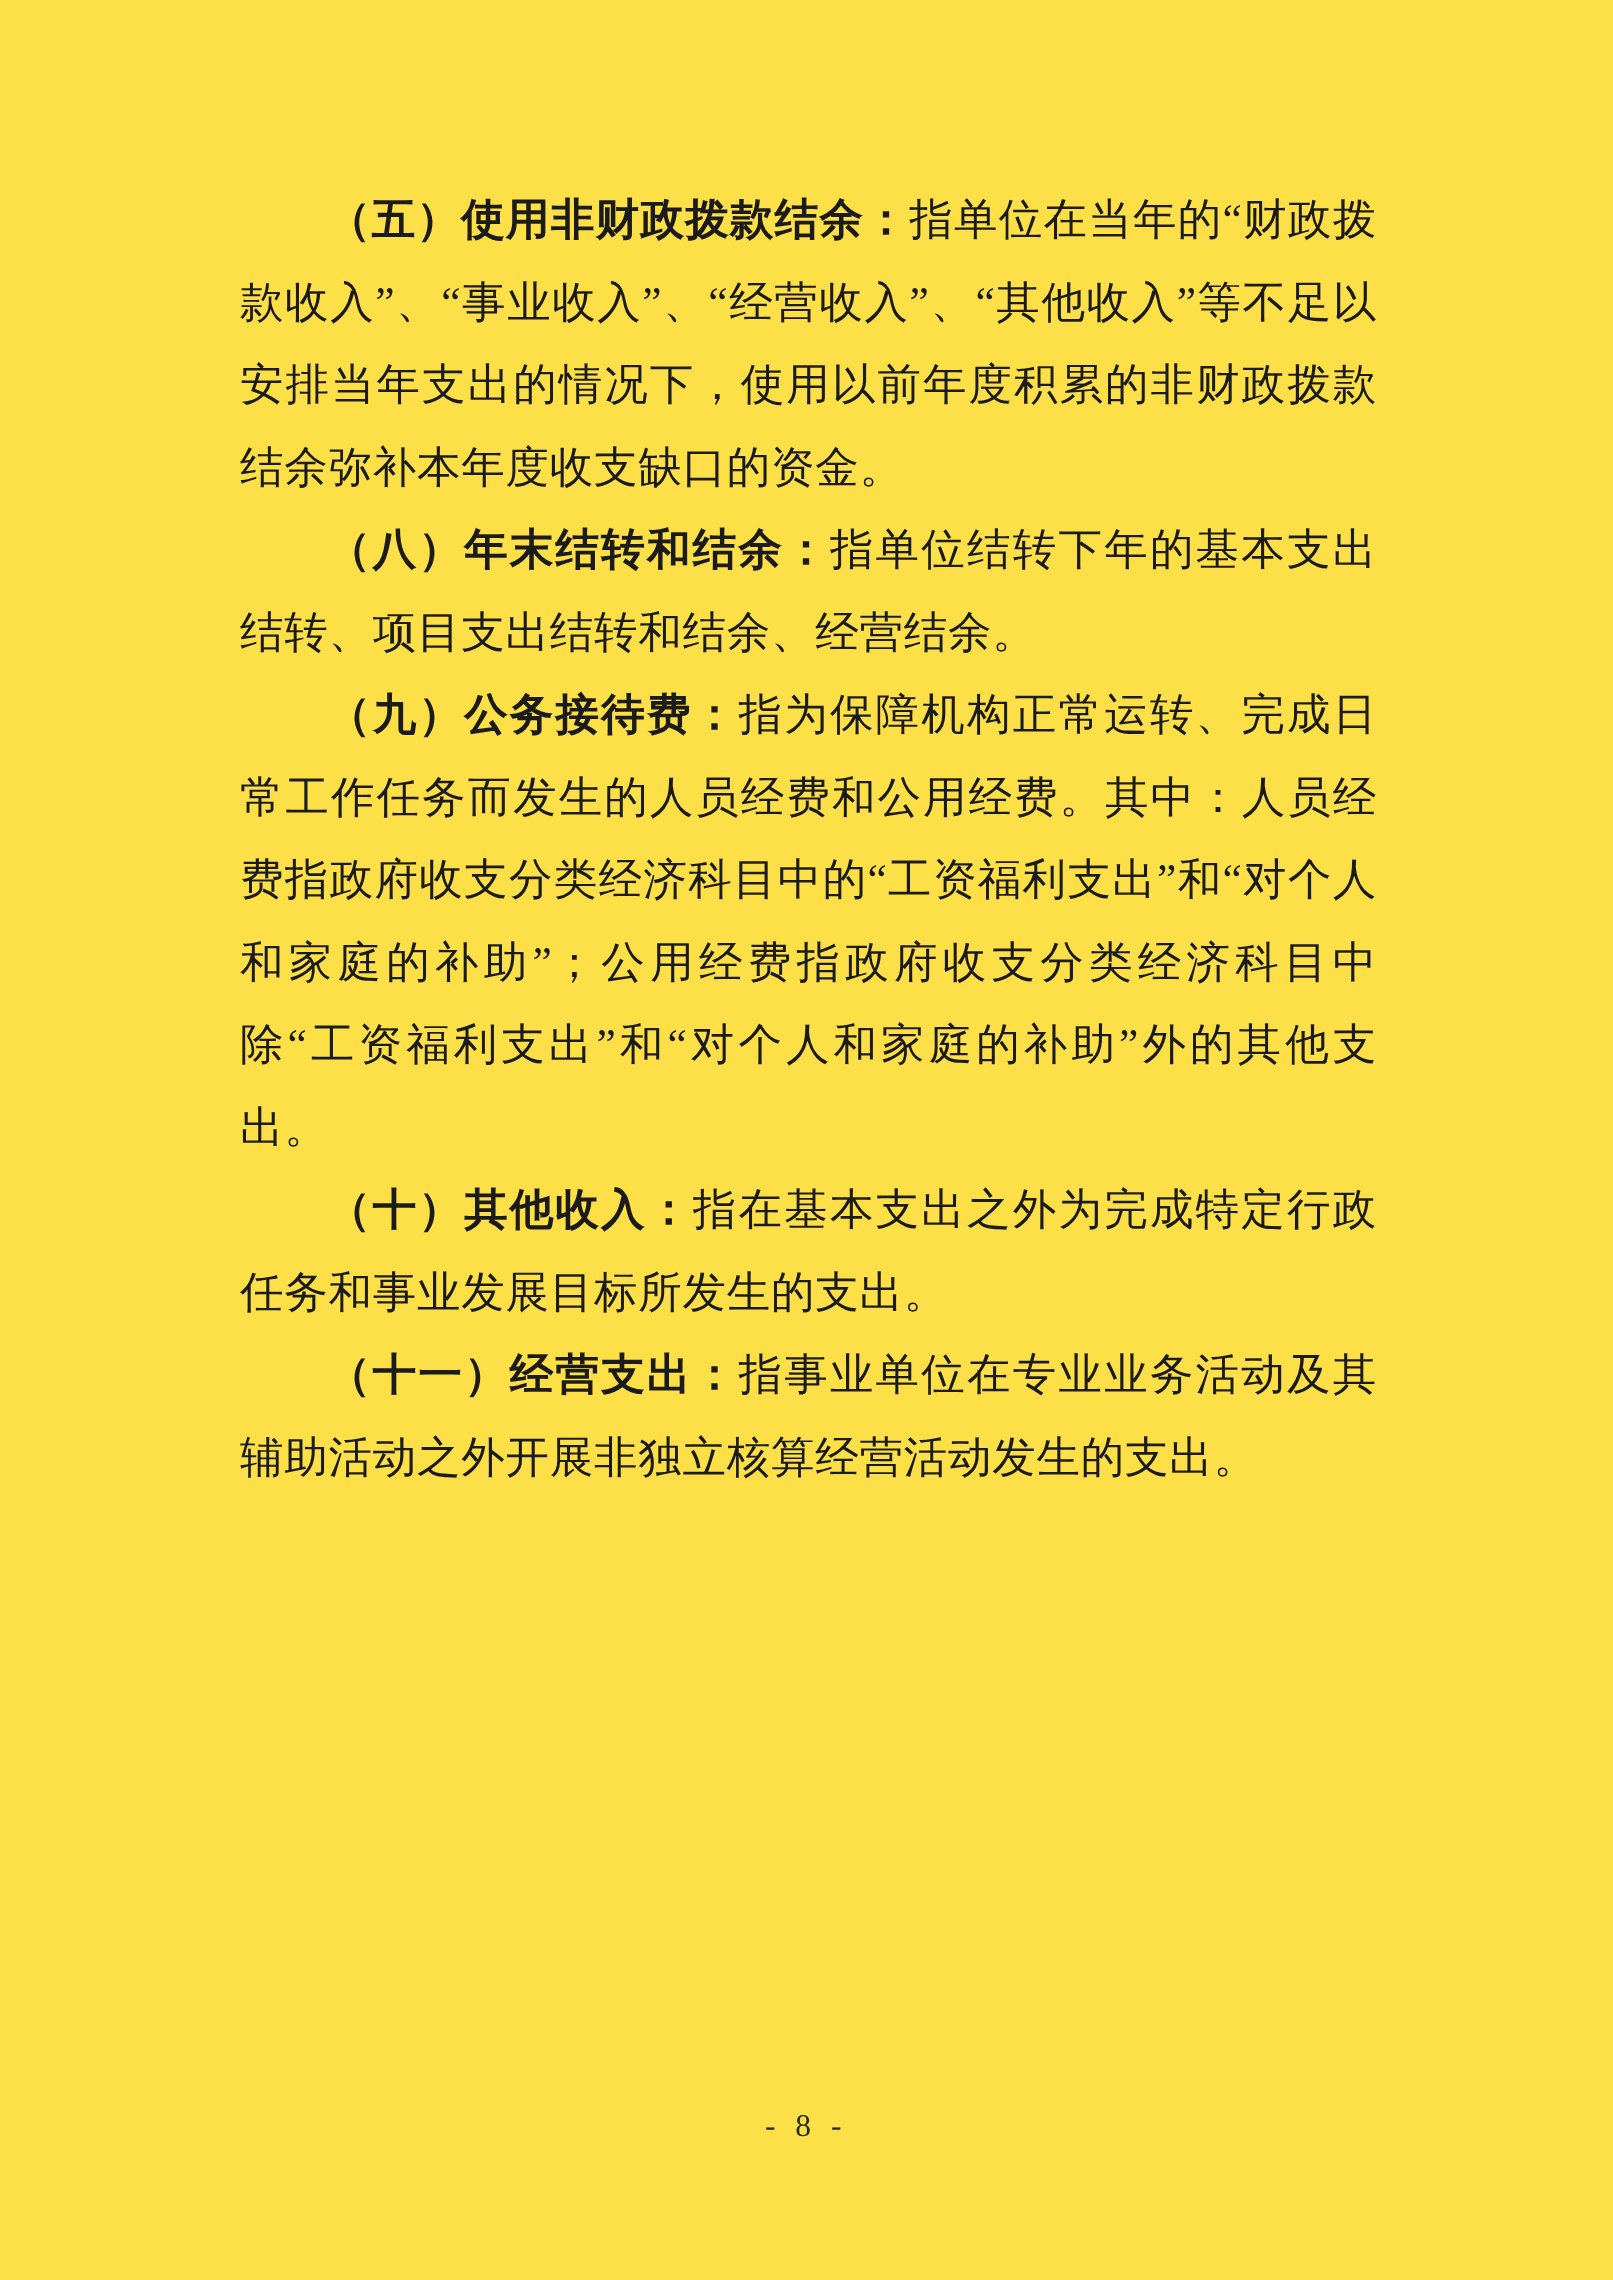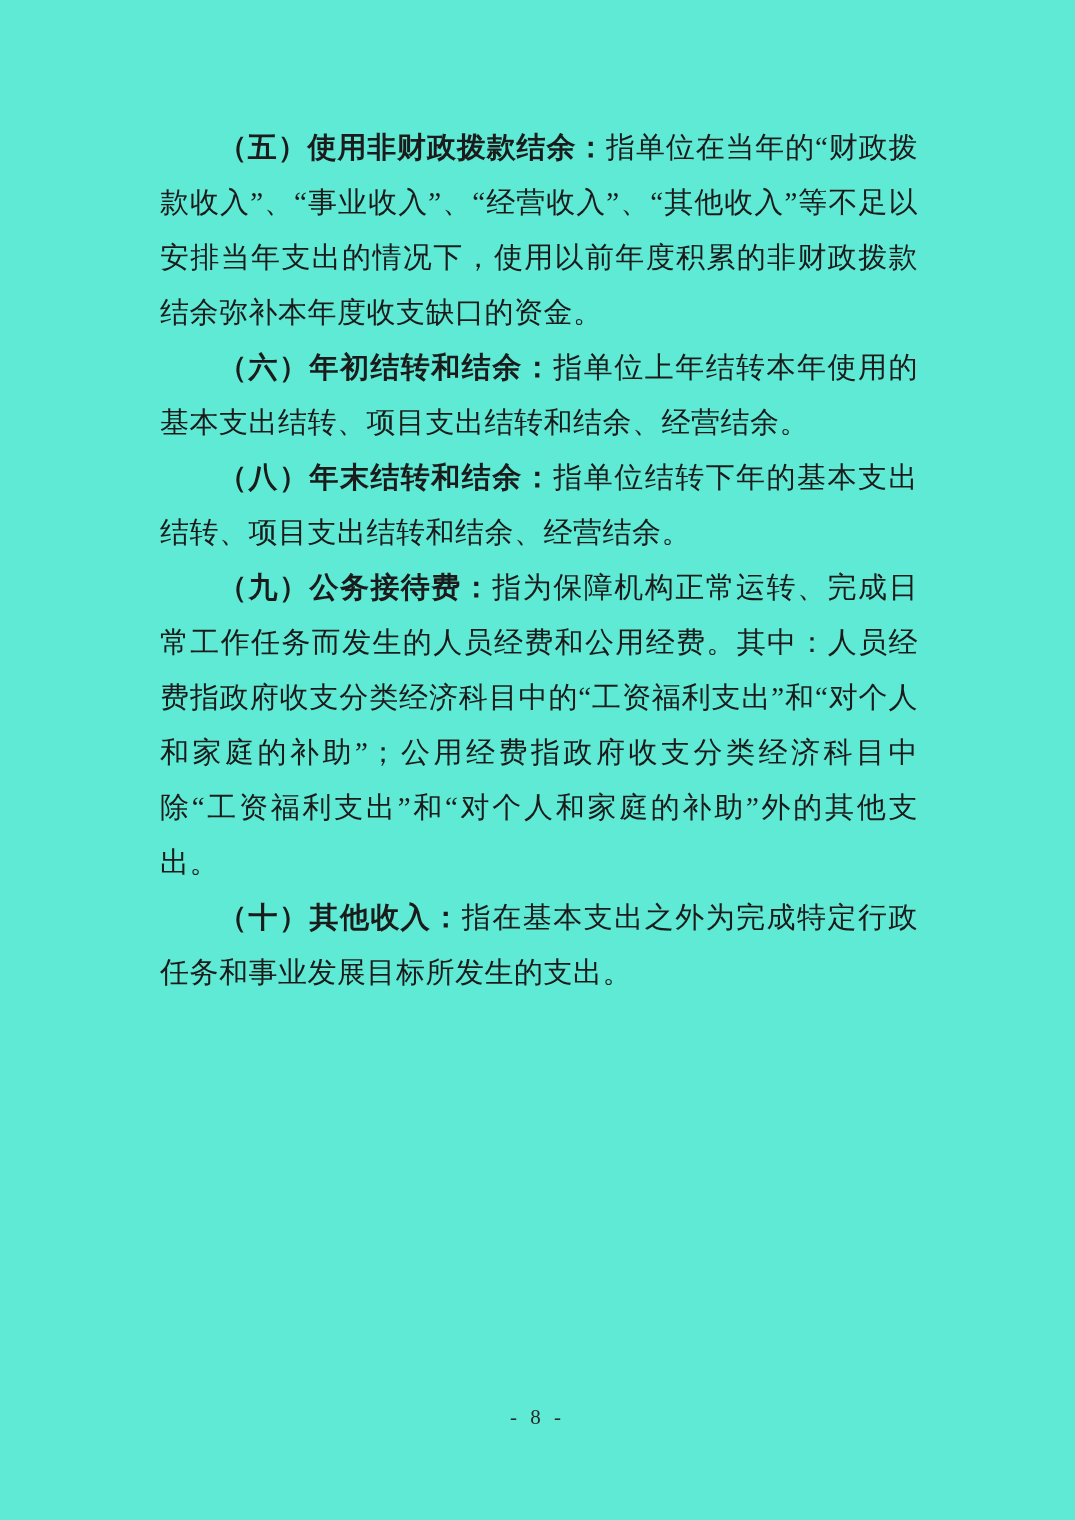--- a/index.html
+++ b/index.html
@@ -5,21 +5,21 @@
   * { box-sizing: border-box; }
   html, body {
     margin: 0;
     padding: 0;
     background: #ffffff;
   }
   .page {
     position: relative;
     width: 1075px;
     height: 1520px;
-    background: #5eead4;
+    background: #fde047;
     overflow: hidden;
     font-family: "Liberation Serif", "DejaVu Serif", serif;
   }
   .content {
     position: absolute;
     left: 160px;
     top: 120px;
     width: 758px;
     color: #1b1b1b;
     font-size: 29px;
@@ -50,28 +50,28 @@
 </style>
 </head>
 <body>
 
 <div class="page">
 
   <div class="content">
 
     <p><span class="para-label">（五）使用非财政拨款结余：</span><span>指单位在当年的“财政拨款收入”、“事业收入”、“经营收入”、“其他收入”等不足以安排当年支出的情况下，使用以前年度积累的非财政拨款结余弥补本年度收支缺口的资金。</span></p>
 
-    <p><span class="para-label">（六）年初结转和结余：</span><span>指单位上年结转本年使用的基本支出结转、项目支出结转和结余、经营结余。</span></p>
 
 
     <p><span class="para-label">（八）年末结转和结余：</span><span>指单位结转下年的基本支出结转、项目支出结转和结余、经营结余。</span></p>
 
     <p><span class="para-label">（九）公务接待费：</span><span>指为保障机构正常运转、完成日常工作任务而发生的人员经费和公用经费。其中：人员经费指政府收支分类经济科目中的“工资福利支出”和“对个人和家庭的补助”；公用经费指政府收支分类经济科目中除“工资福利支出”和“对个人和家庭的补助”外的其他支出。</span></p>
 
     <p><span class="para-label">（十）其他收入：</span><span>指在基本支出之外为完成特定行政任务和事业发展目标所发生的支出。</span></p>
 
+    <p><span class="para-label">（十一）经营支出：</span><span>指事业单位在专业业务活动及其辅助活动之外开展非独立核算经营活动发生的支出。</span></p>
 
 
   </div>
 
   <div class="page-footer">- 8 -</div>
 
 </div>
 
 </body></html>

